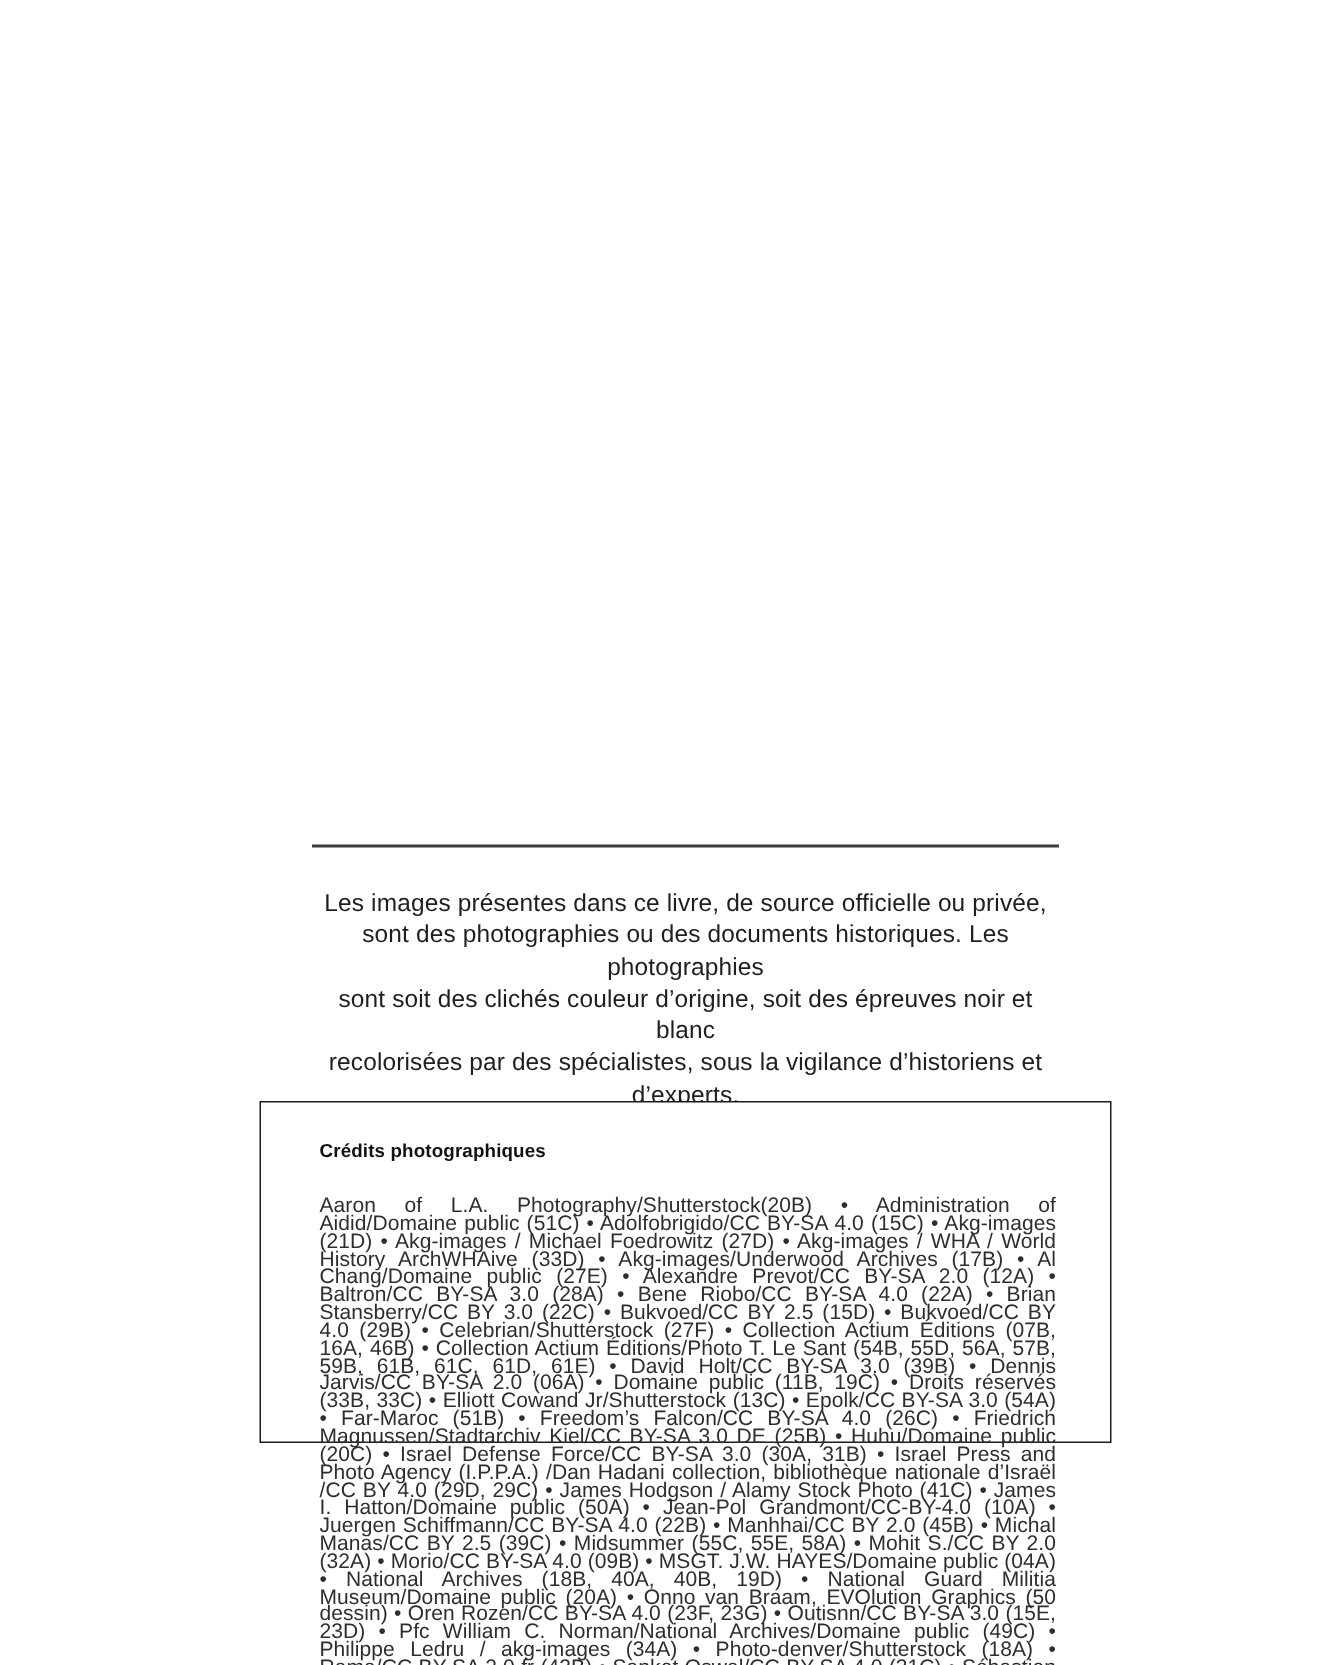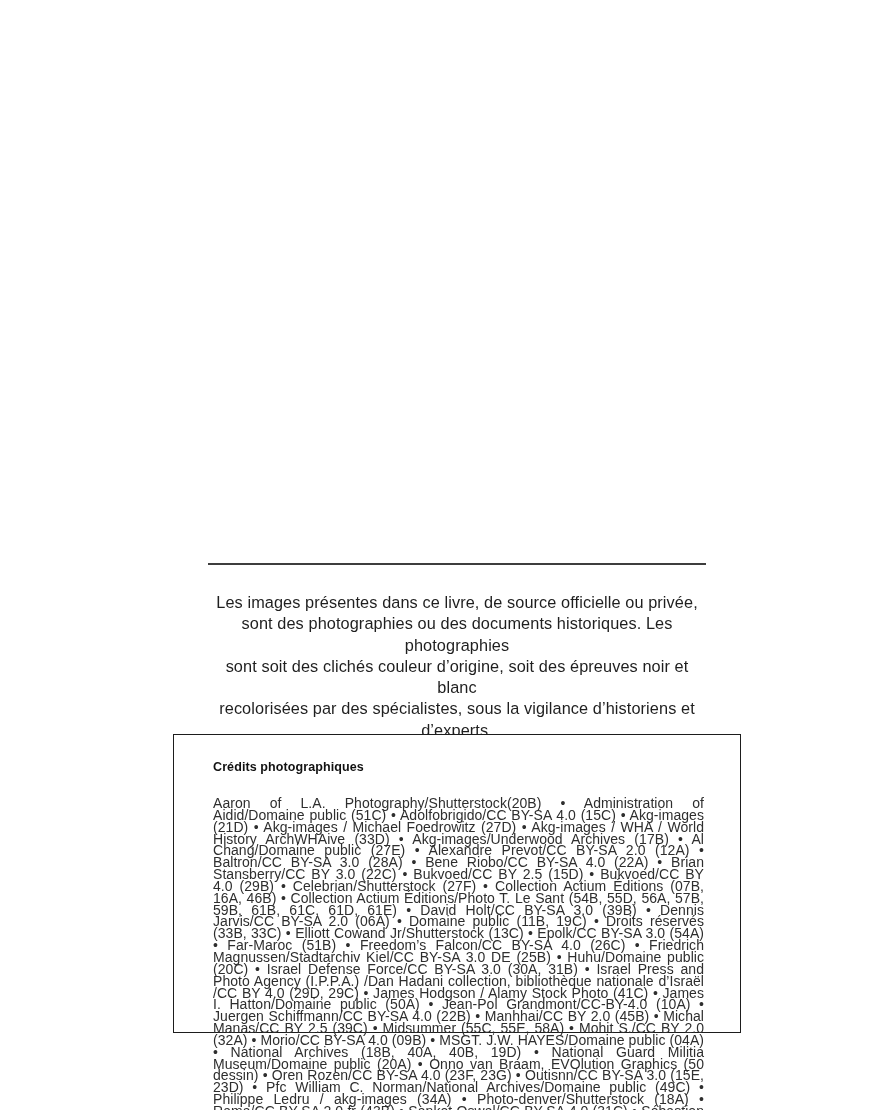--- a/index.html
+++ b/index.html
@@ -37,21 +37,21 @@
     letter-spacing: 0.1px;
     color: #1f1f1f;
     padding: 7px 0 9px 0;
   }
   
   .credits-box {
     position: absolute;
     left: 163px;
     top: 724px;
     width: 568px;
-    height: 299px;
+    height: 228px;
     border: 1.5px solid #1d1d1d;
     background: #ffffff;
     padding: 15px 26px 0 29px;
   }
   .credits-heading {
     font-size: 12.5px;
     font-weight: bold;
     color: #111111;
     letter-spacing: 0.1px;
     margin-bottom: 4px;

